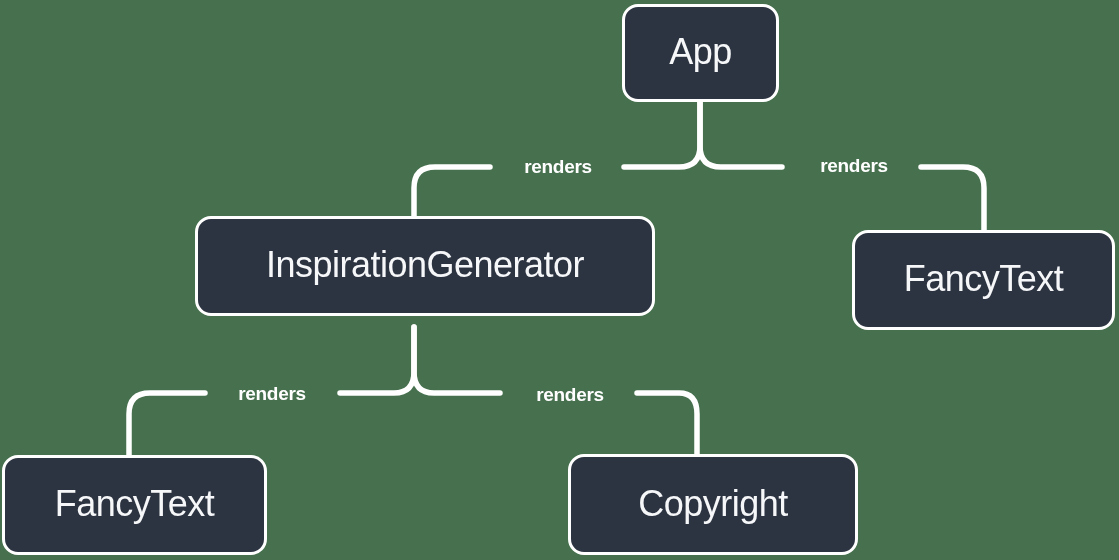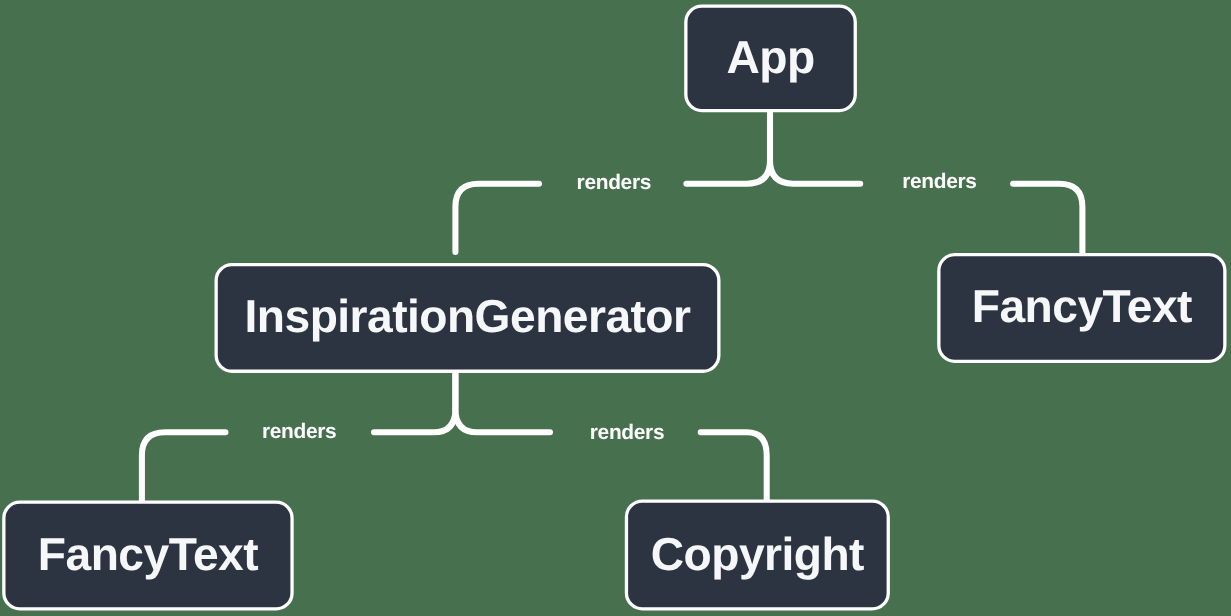--- a/index.html
+++ b/index.html
@@ -39,32 +39,32 @@
     position: absolute;
     background: var(--node-fill);
     border: 3.5px solid var(--node-border);
     border-radius: 16px;
     display: flex;
     align-items: center;
     justify-content: center;
   }
   .node-label {
     color: var(--node-text);
-    font-size: 42px;
-    font-weight: 700;
+    font-size: 36px;
+    font-weight: 400;
     letter-spacing: -0.5px;
     white-space: nowrap;
     line-height: 1;
     padding-bottom: 2px;
   }
   .node-app        { left: 622px; top: 4px;   width: 157px; height: 98px;  }
-  .node-ig         { left: 195px; top: 239px; width: 460px; height: 100px; }
+  .node-ig         { left: 195px; top: 216px; width: 460px; height: 100px; }
   .node-fancy-top  { left: 852px; top: 230px; width: 263px; height: 100px; }
   .node-fancy-bot  { left: 2px;   top: 455px; width: 265px; height: 100px; }
-  .node-copyright  { left: 568px; top: 454px; width: 241px; height: 101px; }
+  .node-copyright  { left: 568px; top: 454px; width: 290px; height: 101px; }
   .edge-label {
     position: absolute;
     transform: translate(-50%, -50%);
     color: var(--edge-label);
     font-size: 19px;
     font-weight: 700;
     letter-spacing: -0.3px;
     white-space: nowrap;
     line-height: 1;
   }

